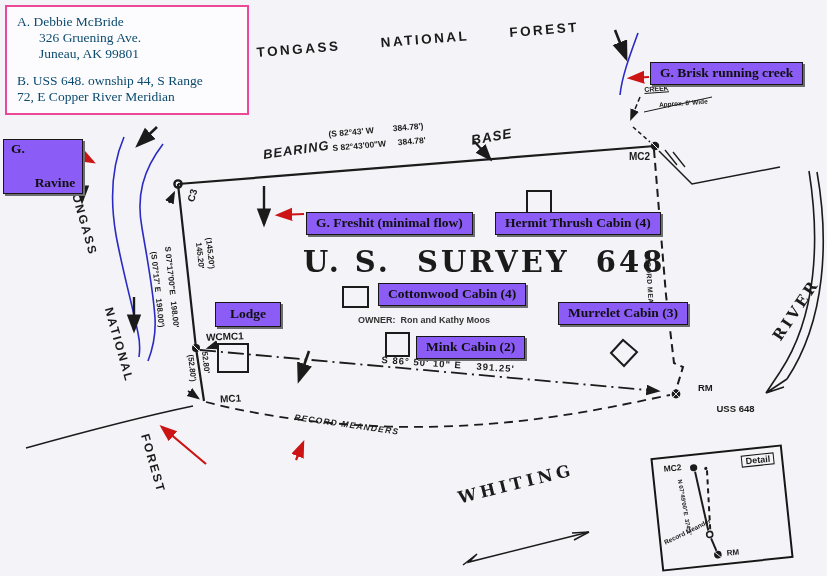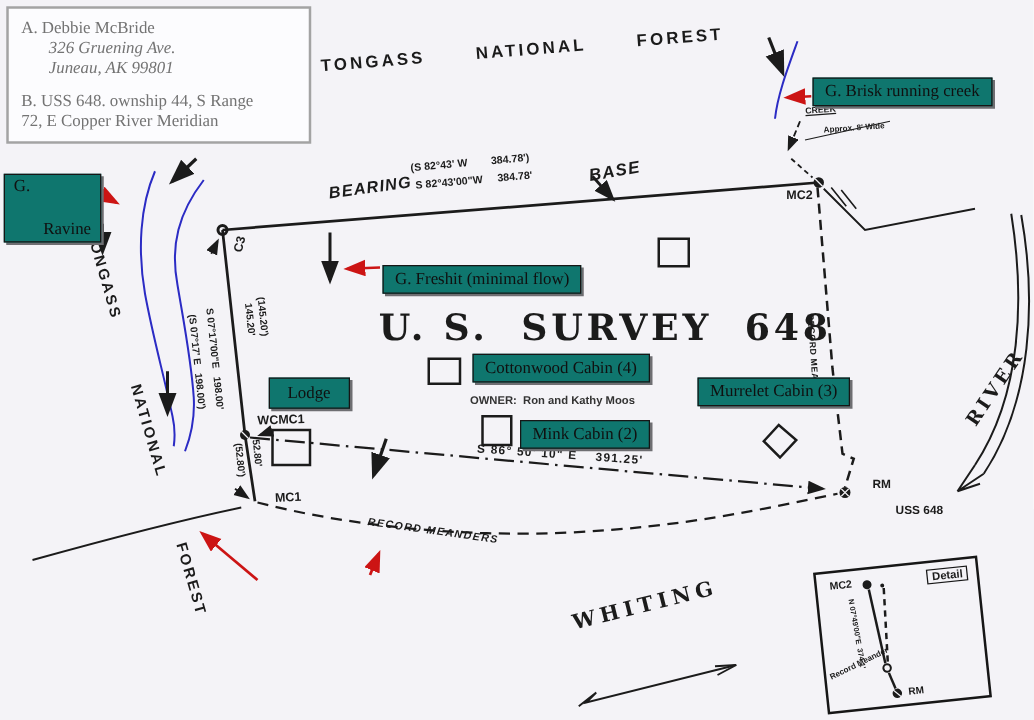--- a/index.html
+++ b/index.html
@@ -2,28 +2,28 @@
 <html><head>
 <meta charset="utf-8">
 <style>
   html,body{margin:0;padding:0;}
   #stage{position:relative;width:827px;height:576px;background:#f4f3f7;overflow:hidden;
          font-family:"Liberation Sans",sans-serif;color:#1b1b1b;}
   #linework{position:absolute;left:0;top:0;z-index:1;}
   .lbl{position:absolute;white-space:pre;font-weight:bold;color:#1b1b1b;z-index:2;}
   .serifed{font-family:"DejaVu Serif",serif;}
   .ital{font-style:italic;}
-  .callout{position:absolute;background:#0f766e;border:1.6px solid #161616;
+  .callout{position:absolute;background:#8b5cf6;border:1.6px solid #161616;
            box-shadow:2px 2px 0 #6e6e72;font-family:"Liberation Serif",serif;
-           font-weight:normal;color:#101010;padding:2px 9px;font-size:13.5px;
+           font-weight:bold;color:#101010;padding:2px 9px;font-size:13.5px;
            white-space:pre;z-index:3;line-height:1.25;}
   .infobox{position:absolute;left:5px;top:5px;width:224px;background:#fcfcfe;
-           border:2px solid #a3a3a3;padding:7px 6px 8px 10px;z-index:3;
-           font-family:"Liberation Serif",serif;font-size:13.5px;line-height:1.2;color:#737373;}
-  .infobox .ind{padding-left:22px;font-style:italic;}
+           border:2px solid #ec4899;padding:7px 6px 8px 10px;z-index:3;
+           font-family:"Liberation Serif",serif;font-size:13.5px;line-height:1.2;color:#0c4a6e;}
+  .infobox .ind{padding-left:22px;}
   .infobox .gap{height:10px;}
   .detailbox{position:absolute;left:656px;top:451px;width:128px;height:110px;
              border:2px solid #161616;transform:rotate(-6deg);z-index:2;}
   .detailbox .dlbl{position:absolute;white-space:pre;font-weight:bold;color:#1b1b1b;}
 </style>
 </head>
 <body>
 
 <div id="stage">
 
@@ -136,37 +136,38 @@
        <span>USS 648</span></div>
 
   <div class="lbl" style="left:213px;top:237px;font-size:8px;transform:rotate(84deg);transform-origin:0 0;">(145.20')</div>
   <div class="lbl" style="left:203px;top:242px;font-size:8px;transform:rotate(84deg);transform-origin:0 0;">145.20'</div>
   <div class="lbl" style="left:172px;top:246px;font-size:8px;transform:rotate(84deg);transform-origin:0 0;">S 07°17'00"E   198.00'</div>
   <div class="lbl" style="left:158px;top:251px;font-size:8px;transform:rotate(84deg);transform-origin:0 0;">(S 07°17' E   198.00')</div>
   <div class="lbl" style="left:209px;top:351px;font-size:8px;transform:rotate(84deg);transform-origin:0 0;">52.80'</div>
   <div class="lbl" style="left:195px;top:354px;font-size:8px;transform:rotate(84deg);transform-origin:0 0;">(52.80')</div>
 
   <div class="lbl serifed" style="left:303px;top:245px;font-size:29px;letter-spacing:3px;">U. S.  SURVEY  648</div>
-  <div class="lbl" style="left:376px;top:315px;font-size:9px;color:#333;">OWNER:  Ron and Kathy Moos</div>
+  <div class="lbl" style="left:358px;top:315px;font-size:9px;color:#333;">OWNER:  Ron and Kathy Moos</div>
 
   <div class="lbl" style="left:382px;top:354px;font-size:9.5px;letter-spacing:1px;transform:rotate(4deg);transform-origin:0 0;">S 86° 50' 10" E    391.25'</div>
 
   <div class="lbl ital" style="left:295px;top:412px;font-size:8.5px;letter-spacing:1.2px;transform:rotate(8deg);transform-origin:0 0;">RECORD MEANDERS</div>
   <div class="lbl" style="left:651px;top:251px;font-size:7px;letter-spacing:0.5px;transform:rotate(86deg);transform-origin:0 0;">RECORD MEAN</div>
 
   <div class="lbl" style="left:644px;top:86px;font-size:7px;line-height:1.15;transform:rotate(-4deg);transform-origin:0 0;"><span style="text-decoration:underline;">CREEK</span><br>
        <span style="font-size:6.5px;">Approx. 8' Wide</span></div>
 
   <div class="lbl serifed" style="left:456px;top:489px;font-size:16.5px;letter-spacing:4px;transform:rotate(-14deg);transform-origin:0 0;">WHITING</div>
   <div class="lbl serifed" style="left:769px;top:334px;font-size:15px;letter-spacing:3px;transform:rotate(-56deg);transform-origin:0 0;">RIVER</div>
 
   <div class="callout" style="left:3px;top:139px;padding:1px 7px;"><span>G.</span><br>
        <span>Ravine</span></div>
   <div class="callout" style="left:650px;top:62px;">G. Brisk running creek</div>
   <div class="callout" style="left:306px;top:212px;">G. Freshit (minimal flow)</div>
+  <div class="callout" style="left:495px;top:212px;">Hermit Thrush Cabin (4)</div>
   <div class="callout" style="left:378px;top:283px;">Cottonwood Cabin (4)</div>
   <div class="callout" style="left:215px;top:302px;padding:3px 14px;">Lodge</div>
   <div class="callout" style="left:558px;top:302px;">Murrelet Cabin (3)</div>
   <div class="callout" style="left:416px;top:336px;">Mink Cabin (2)</div>
 
   <div class="detailbox">
     <svg width="128" height="110" viewBox="0 0 128 110" style="position:absolute;left:0;top:0;">
       <circle cx="40" cy="12" r="3.6" fill="#1b1b1b"></circle>
       <circle cx="52" cy="14" r="1.6" fill="#1b1b1b"></circle>
       <path d="M41,16 L48,76" stroke="#1b1b1b" stroke-width="2" fill="none"></path>

